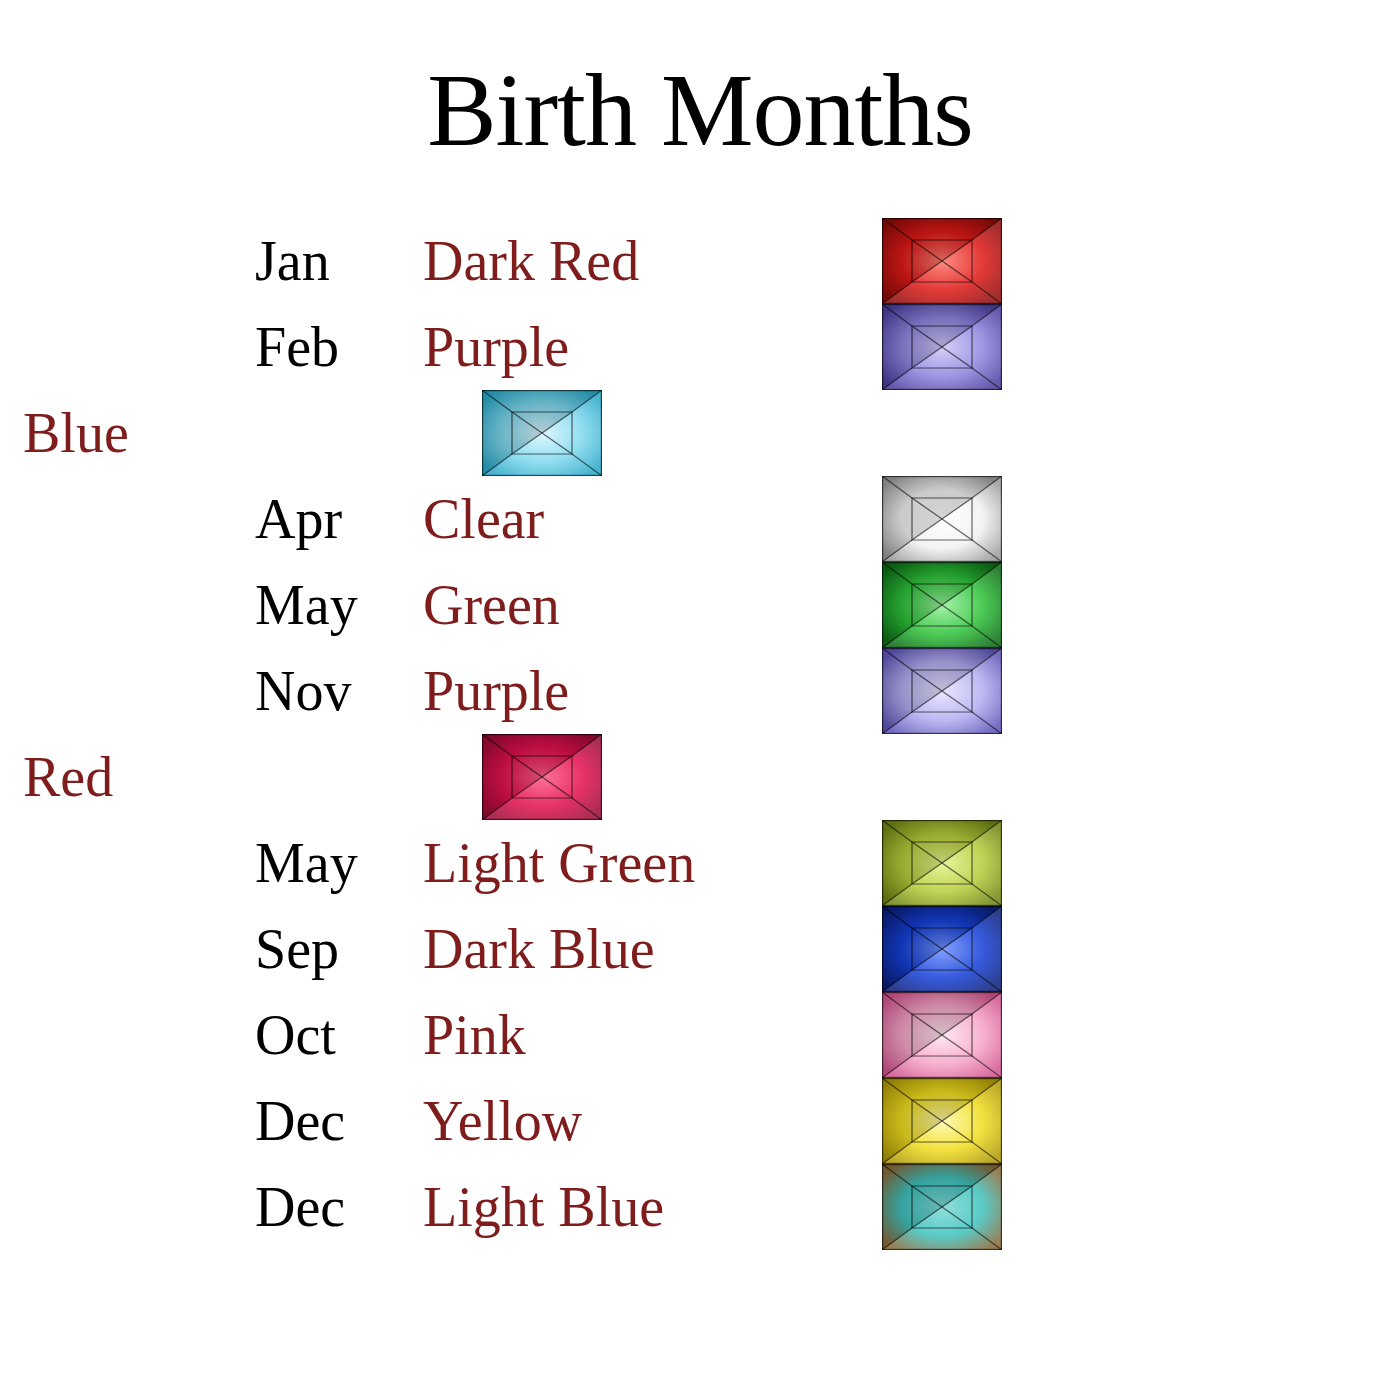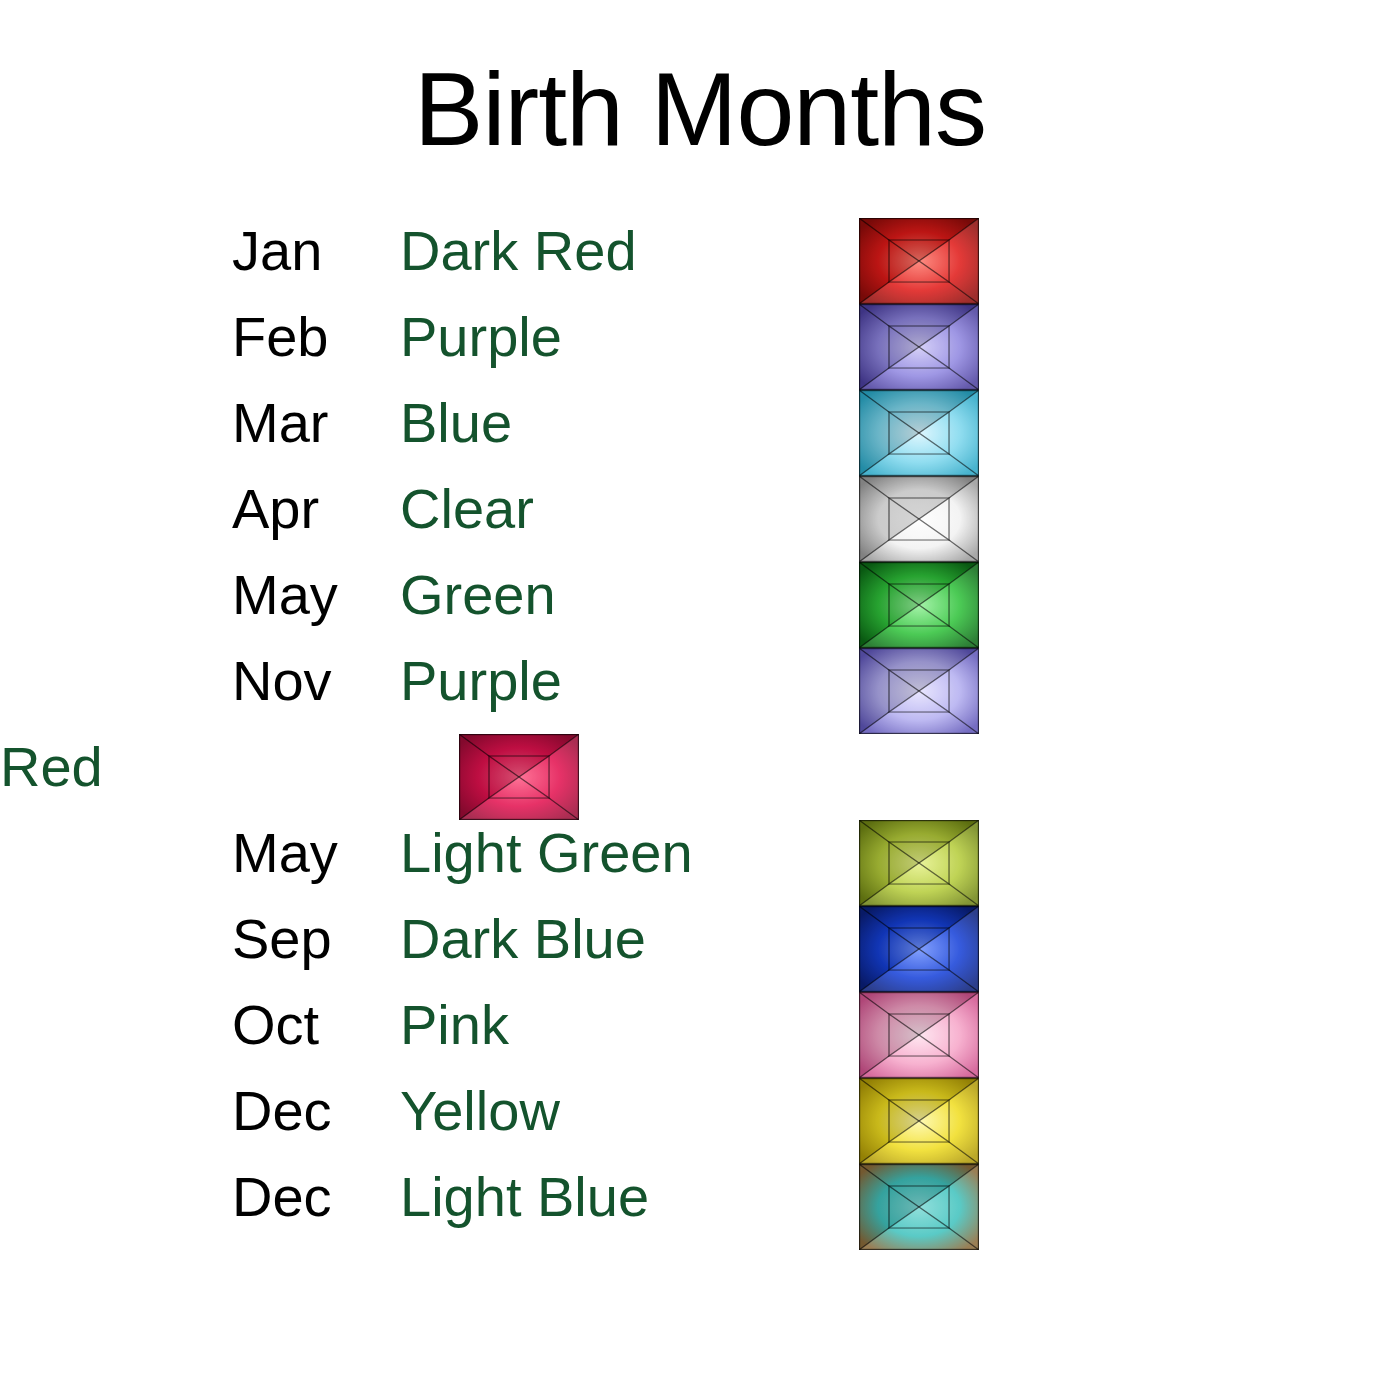--- a/index.html
+++ b/index.html
@@ -13,20 +13,21 @@
     font-family: "Liberation Sans", sans-serif;
     color: #0b0b0b;
     overflow: hidden;
     position: relative;
   }
   .page {
     width: 1400px;
     height: 1100px;
     position: relative;
     box-sizing: border-box;
+    font-family: Liberation Serif, serif;
   }
   .title {
     position: absolute;
     top: 55px;
     left: 0;
     width: 1400px;
     text-align: center;
     font-size: 104px;
     line-height: 1.05;
     font-weight: 400;
@@ -34,36 +35,38 @@
     color: #000;
   }
   .table {
     position: absolute;
     top: 218px;
     left: 0;
     width: 1400px;
   }
   .row {
     display: flex;
+    align-items: center;
     height: 86px;
+    padding-left: 23px;
   }
   .cell-month {
     width: 400px;
     padding-left: 232px;
     box-sizing: border-box;
     font-size: 56px;
     color: #000;
     white-space: nowrap;
   }
   .cell-color {
     width: 450px;
     padding-left: 0;
     box-sizing: border-box;
     font-size: 56px;
-    color: #14532d;
+    color: #7f1d1d;
     white-space: nowrap;
   }
   .cell-gem {
     width: 260px;
     display: flex;
     justify-content: flex-start;
     align-items: center;
     padding-left: 9px;
     box-sizing: border-box;
   }
@@ -132,21 +135,20 @@
               <path d="M30,22 L60,43 L30,64 Z" fill="rgba(0,0,0,0.16)" stroke="rgba(0,0,0,0.35)" stroke-width="1.2"></path>
               <path d="M90,22 L60,43 L90,64 Z" fill="rgba(255,255,255,0.14)" stroke="rgba(0,0,0,0.35)" stroke-width="1.2"></path>
               <path d="M30,22 L60,43 L90,22 Z" fill="rgba(0,0,0,0.16)" stroke="rgba(0,0,0,0.35)" stroke-width="1.2"></path>
               <path d="M30,64 L60,43 L90,64 Z" fill="rgba(255,255,255,0.14)" stroke="rgba(0,0,0,0.35)" stroke-width="1.2"></path>
               <rect x="0.6" y="0.6" width="118.8" height="84.8" fill="none" stroke="rgba(0,0,0,0.55)" stroke-width="1.2"></rect>
             </svg>
           </span>
         </div>
       </div>
       <div class="row">
-        <div class="cell-month">Mar</div>
         <div class="cell-color">Blue</div>
         <div class="cell-gem">
           <span class="gem">
             <svg width="120" height="86" viewBox="0 0 120 86">
               <defs>
                 <radialGradient id="g2" cx="50%" cy="50%" r="62%">
                   <stop offset="0%" stop-color="#d9f6ff"></stop>
                   <stop offset="55%" stop-color="#7fd8ee"></stop>
                   <stop offset="100%" stop-color="#2aa7c6"></stop>
                 </radialGradient>

